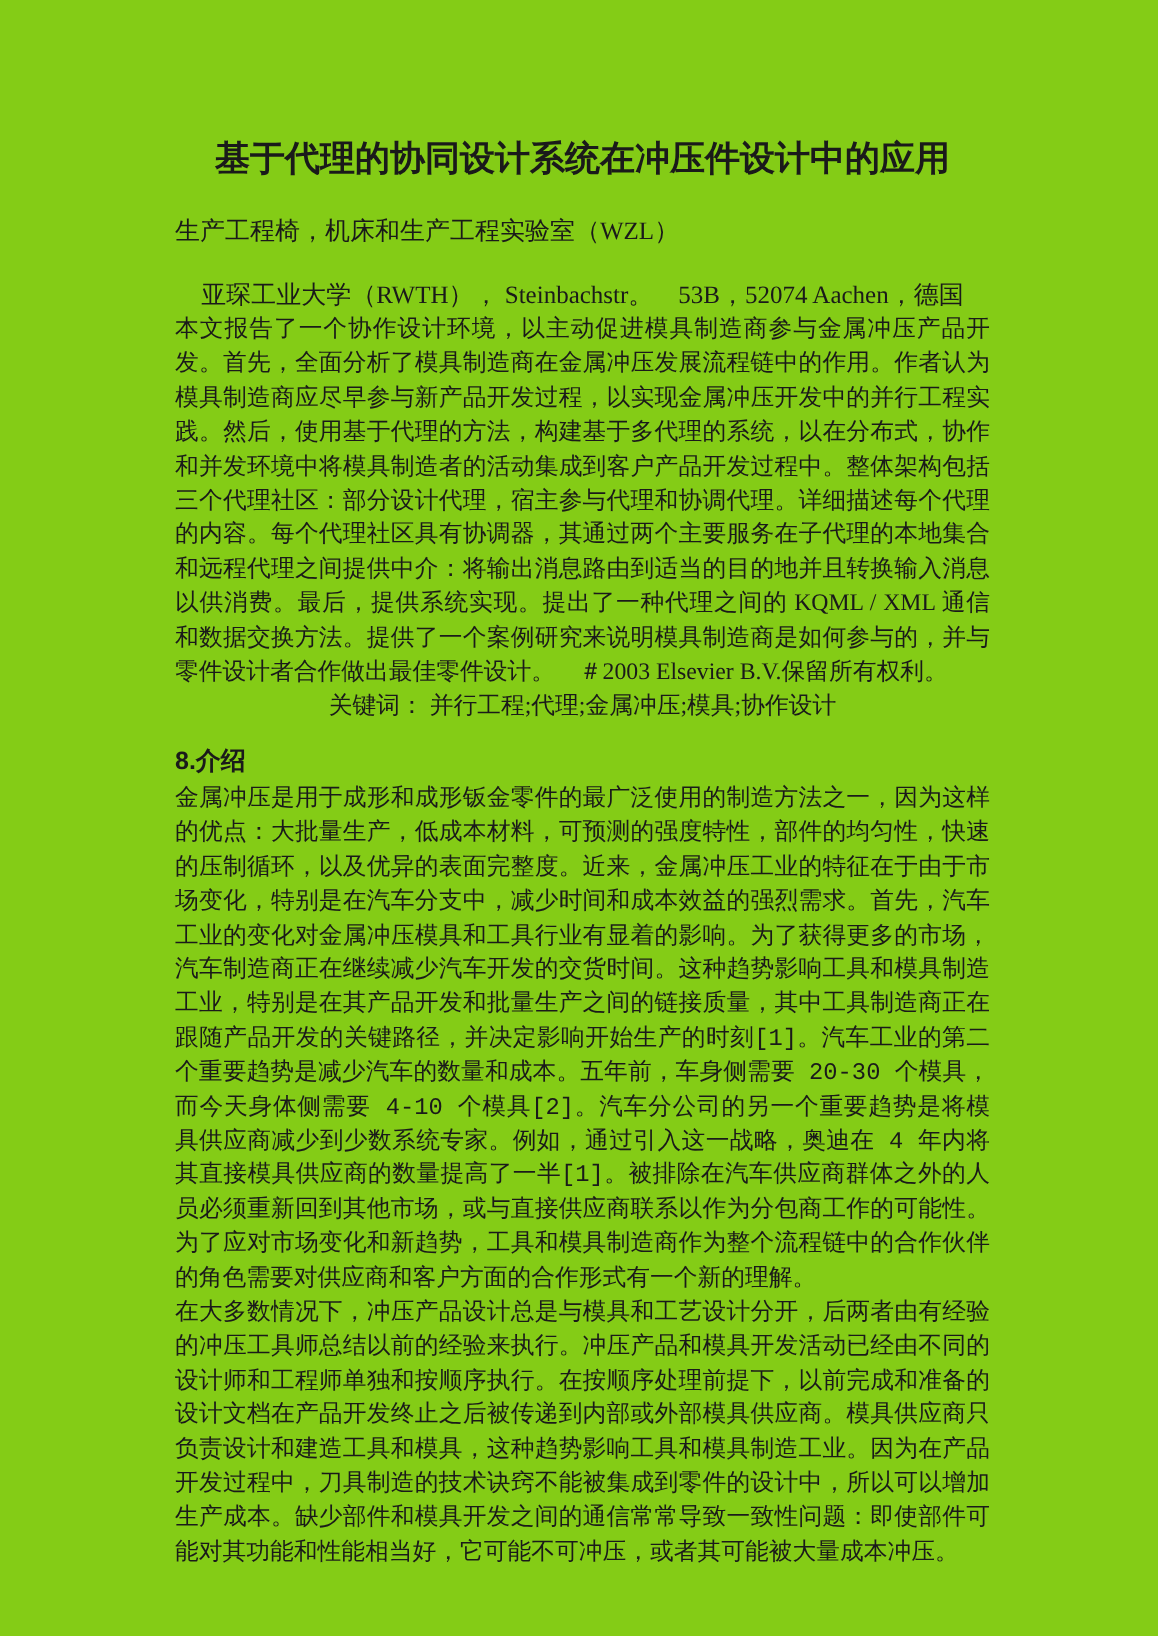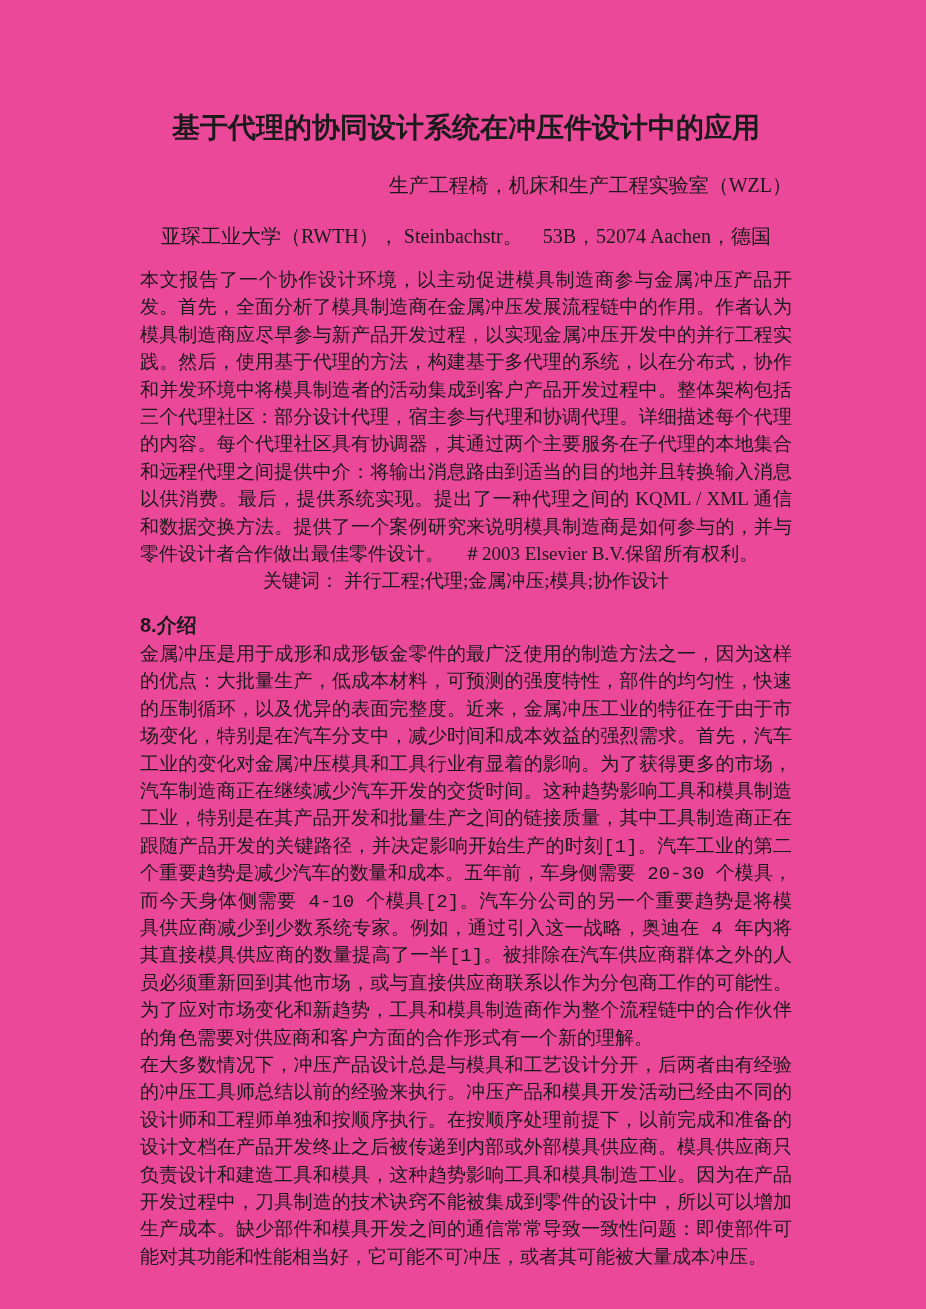--- a/index.html
+++ b/index.html
@@ -13,40 +13,40 @@
     overflow: hidden;
     color: #1a1a1a;
     font-family: "Liberation Serif", "DejaVu Serif", serif;
     -webkit-font-smoothing: antialiased;
   }
   .page {
     box-sizing: border-box;
     width: 926px;
     height: 1309px;
     padding: 108px 134px 0 140px;
-    background: #ec4899;
+    background: #84cc16;
   }
   .title {
     margin: 0;
     font-size: 28px;
     line-height: 40px;
     font-weight: 700;
     text-align: center;
     white-space: nowrap;
   }
   .subtitle {
     margin: 24px 0 0 0;
     font-size: 20px;
     line-height: 26px;
     font-weight: 400;
-    text-align: right;
+    text-align: left;
     white-space: nowrap;
   }
   .affiliation {
-    margin: 25px 0 16px 0;
+    margin: 25px 0 0 0;
     font-size: 20px;
     line-height: 27px;
     text-align: center;
     white-space: nowrap;
   }
   .bodytext {
     font-size: 19px;
     line-height: 27.4px;
     text-align: justify;
     text-justify: inter-ideograph;

